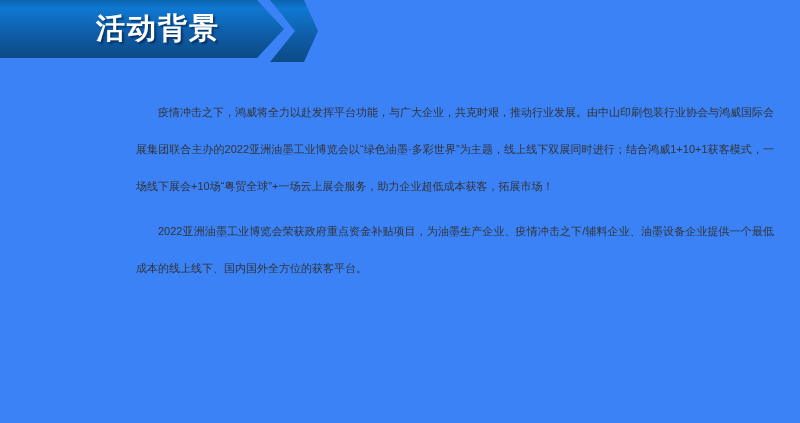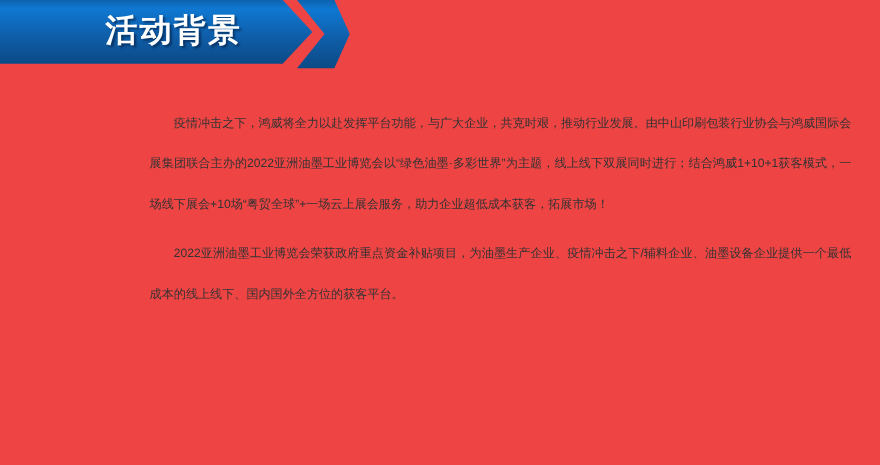--- a/index.html
+++ b/index.html
@@ -4,21 +4,21 @@
 <style>
   html, body {
     margin: 0;
     padding: 0;
     background: #ffffff;
   }
   .page {
     position: relative;
     width: 800px;
     height: 423px;
-    background: #ef4444;
+    background: #3b82f6;
     overflow: hidden;
     font-family: "Liberation Sans", sans-serif;
   }
   .banner {
     position: absolute;
     top: 0;
     left: 0;
     width: 330px;
     height: 64px;
   }

